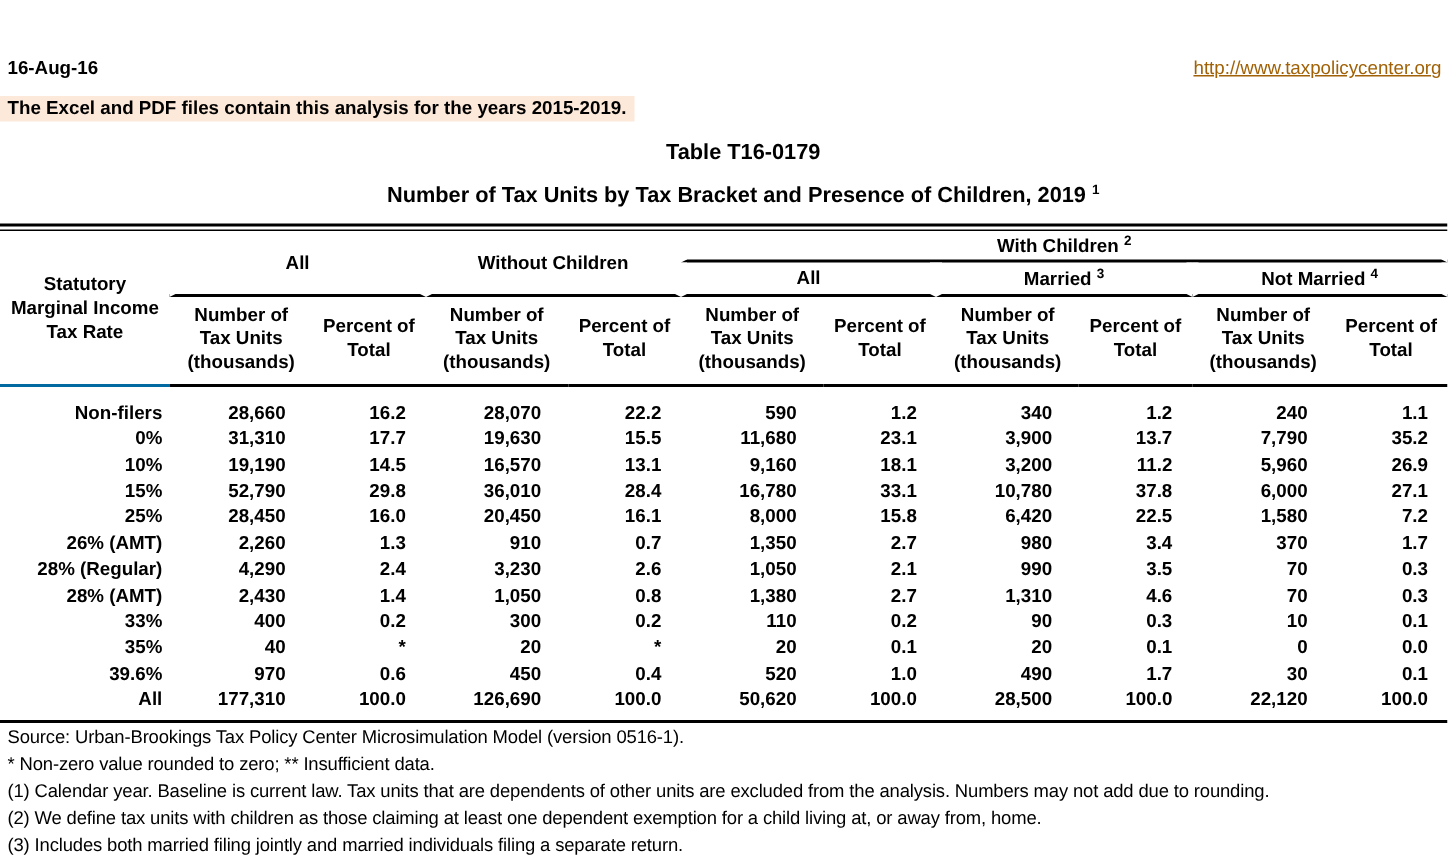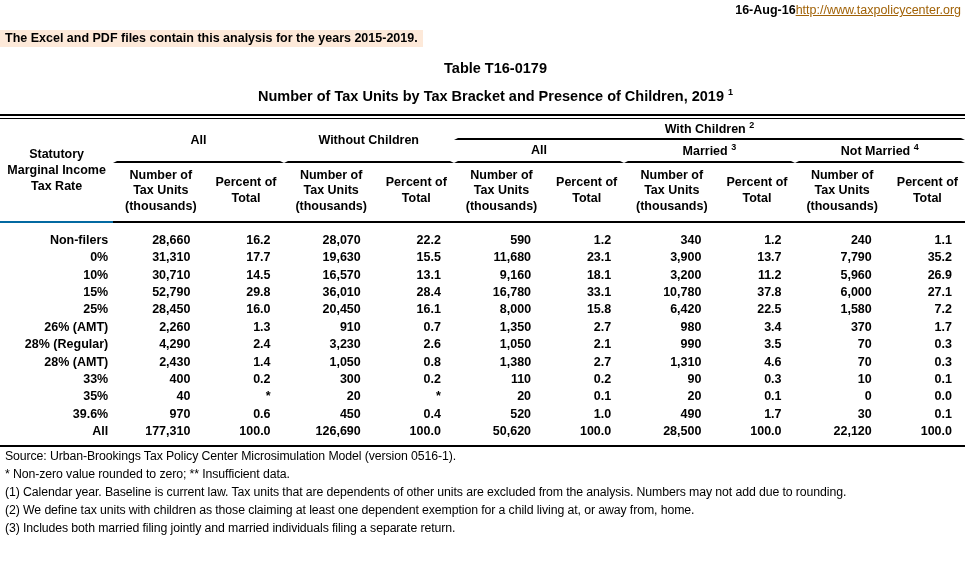--- a/index.html
+++ b/index.html
@@ -2,22 +2,23 @@
 <html><head>
 <meta charset="utf-8">
 <style>
   html, body { margin: 0; padding: 0; }
   body {
     width: 965px; height: 570px; overflow: hidden;
     background: #ffffff; color: #000;
     font-family: "Liberation Sans", sans-serif;
   }
   .topbar {
-    display: flex; justify-content: flex-end; align-items: flex-start;
+    display: flex; justify-content: space-between; align-items: flex-start;
     padding: 3px 4px 0 5px;
+    margin-top: 35px;
   }
   .date { font-weight: bold; font-size: 12.5px; }
   .url {
     font-size: 12.5px; color: #a16207; text-decoration: underline; cursor: pointer;
   }
   .hl-line { margin-top: 11px; }
   .hl {
     display: inline-block; background: #FDE9D9;
     font-weight: bold; font-size: 12.5px; padding: 1px 5px 2px 5px;
   }
@@ -145,21 +146,21 @@
           <td class="pct">15.5</td>
           <td class="num">11,680</td>
           <td class="pct">23.1</td>
           <td class="num">3,900</td>
           <td class="pct">13.7</td>
           <td class="num">7,790</td>
           <td class="pct">35.2</td>
         </tr>
         <tr>
           <td class="rowlabel">10%</td>
-          <td class="num">30,710</td>
+          <td class="num">19,190</td>
           <td class="pct">14.5</td>
           <td class="num">16,570</td>
           <td class="pct">13.1</td>
           <td class="num">9,160</td>
           <td class="pct">18.1</td>
           <td class="num">3,200</td>
           <td class="pct">11.2</td>
           <td class="num">5,960</td>
           <td class="pct">26.9</td>
         </tr>

